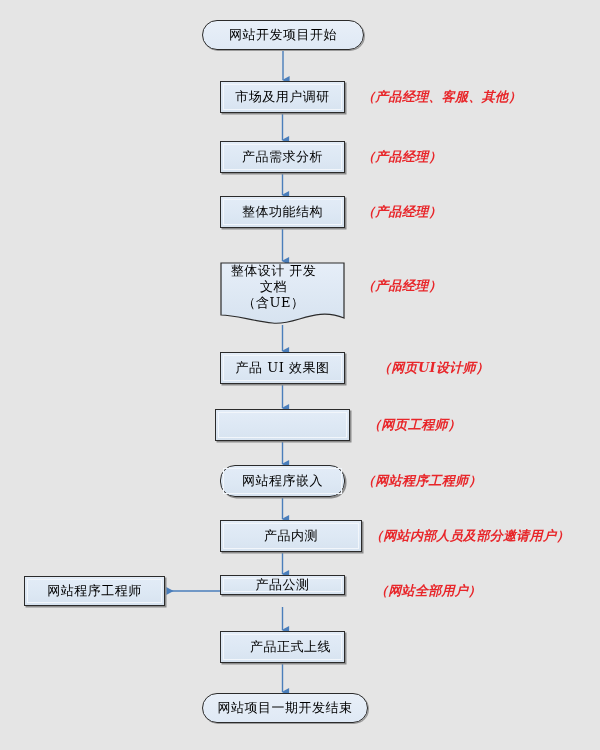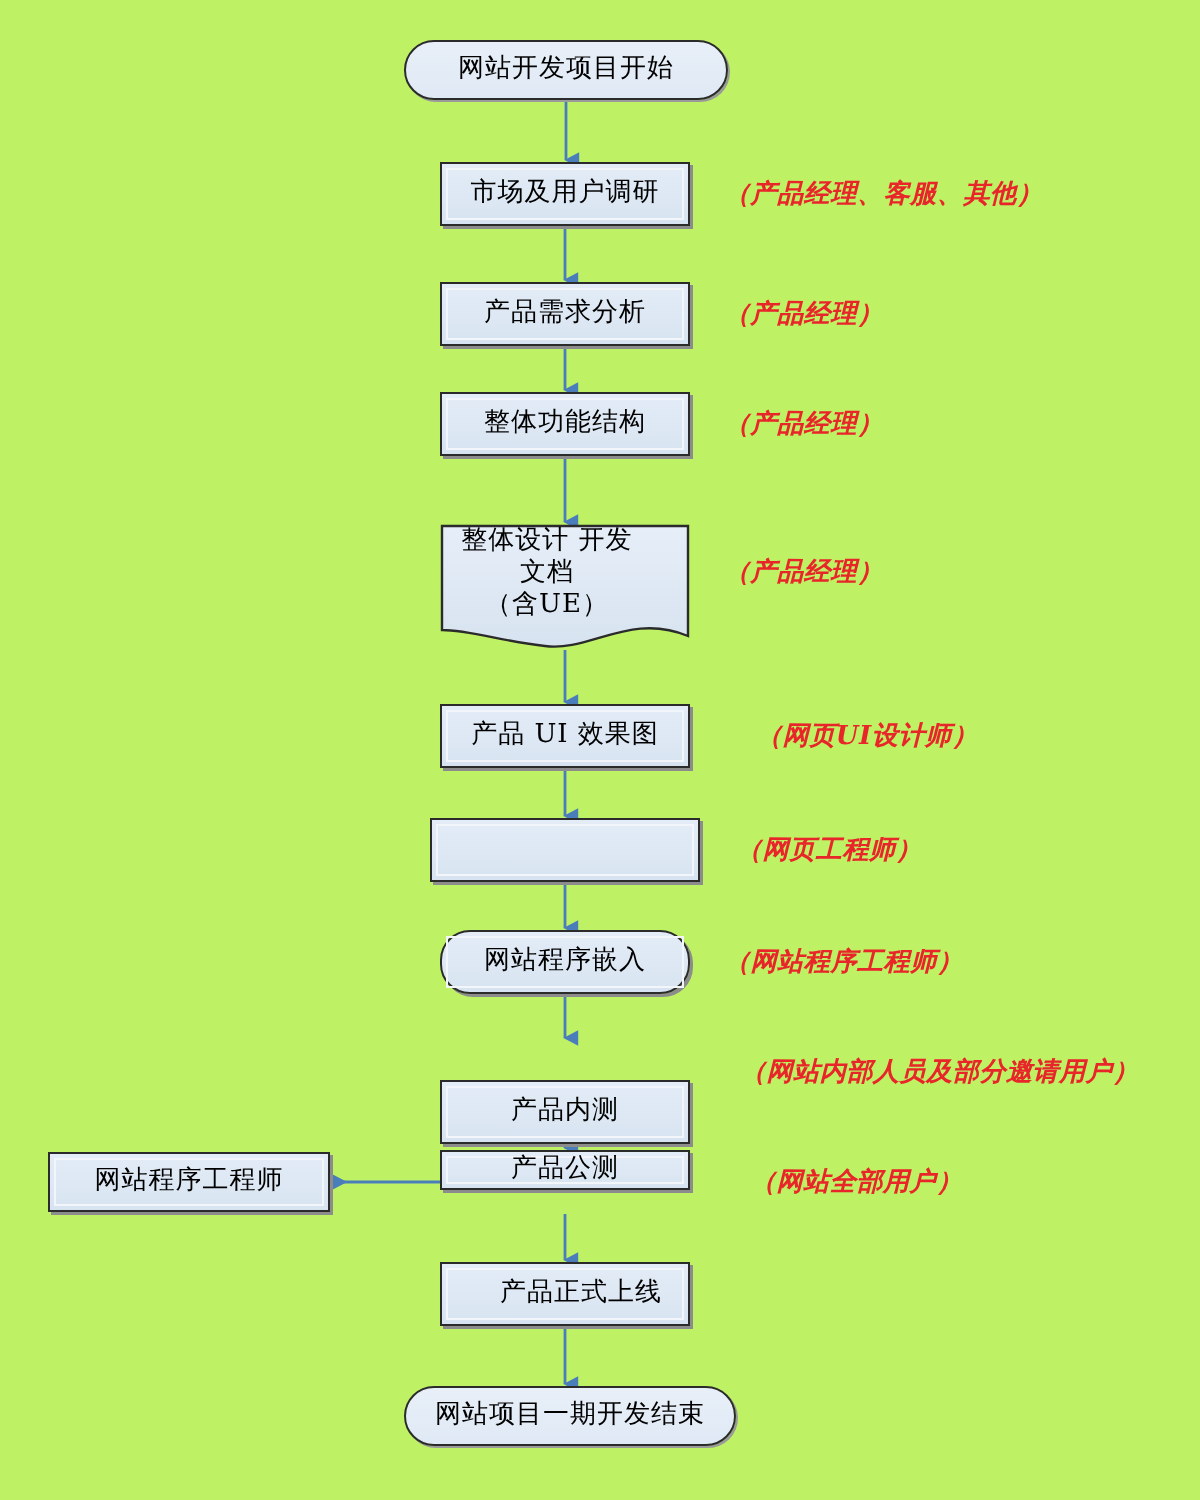--- a/index.html
+++ b/index.html
@@ -4,21 +4,21 @@
 <style>
   html, body {
     margin: 0;
     padding: 0;
     background: #ffffff;
   }
   #canvas {
     position: relative;
     width: 600px;
     height: 750px;
-    background: #bef264;
+    background: #e5e5e5;
     overflow: hidden;
     font-family: "DejaVu Serif", "Liberation Serif", serif;
   }
   .node {
     position: absolute;
     box-sizing: border-box;
     display: flex;
     align-items: center;
     justify-content: center;
     text-align: center;
@@ -147,21 +147,21 @@
         <div class="inner-bevel"></div>
         <span class="label">产品 UI 效果图</span>
       </div>
       <div class="node process" style="left: 215px; top: 409px; width: 135px; height: 32px;">
         <div class="inner-bevel"></div>
       </div>
       <div class="node process" style="left: 220px; top: 465px; width: 125px; height: 32px; border-radius: 15px;">
         <div class="inner-bevel"></div>
         <span class="label">网站程序嵌入</span>
       </div>
-      <div class="node process" style="left: 220px; top: 520px; width: 125px; height: 32px; margin-top: 20px;">
+      <div class="node process" style="left: 220px; top: 520px; width: 142px; height: 32px;">
         <div class="inner-bevel"></div>
         <span class="label">产品内测</span>
       </div>
       <div class="node process" style="left: 220px; top: 575px; width: 125px; height: 20px;">
         <div class="inner-bevel"></div>
         <span class="label">产品公测</span>
       </div>
       <div class="node process" style="left: 24px; top: 576px; width: 141px; height: 30px;">
         <div class="inner-bevel"></div>
         <span class="label">网站程序工程师</span>

